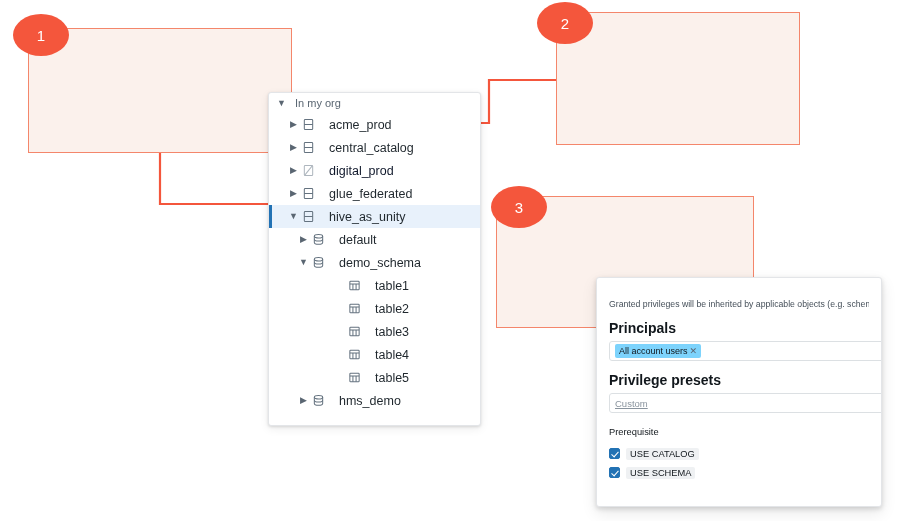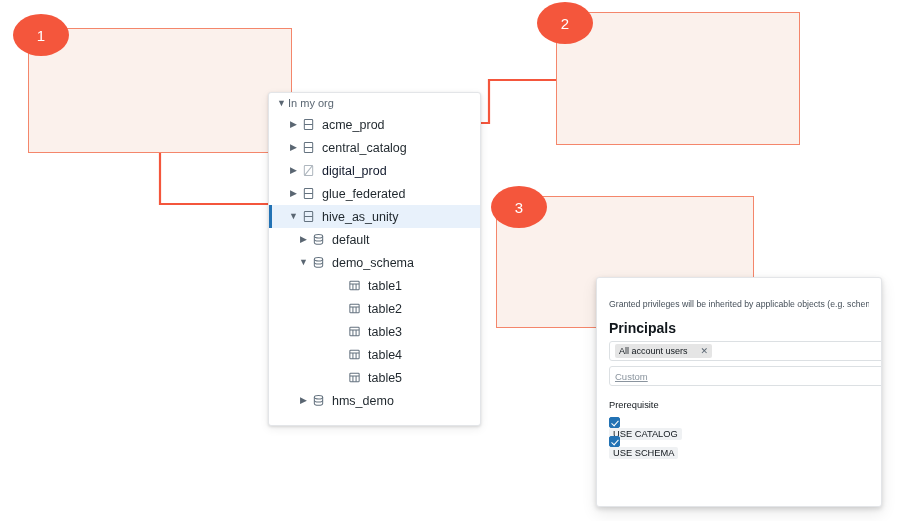--- a/index.html
+++ b/index.html
@@ -112,21 +112,21 @@
   .chev.down { color: #5A6672; }
   .tree-icon {
     flex: 0 0 16px;
     width: 16px;
     height: 16px;
     display: flex;
     align-items: center;
     justify-content: center;
     margin-right: 6px;
   }
-  .tree-label { white-space: nowrap; }
+  .tree-label { white-space: nowrap; margin-left: 7px; }
 
   
   .ind0 { padding-left: 6px; }
   .ind1 { padding-left: 18px; }
   .ind2 { padding-left: 28px; }
   .ind3 { padding-left: 64px; }
 
   
   #grant-dialog {
     position: absolute;
@@ -166,48 +166,47 @@
     height: 20px;
     border: 1px solid #DCE0E3;
     border-radius: 3px;
     display: flex;
     align-items: center;
     padding: 0 5px;
     box-sizing: border-box;
     width: 286px;
   }
   .chip {
-    background: #e5e5e5;
+    background: #7dd3fc;
     border-radius: 2px;
     font-size: 9px;
     color: #11171C;
     padding: 2px 4px;
     display: flex;
     align-items: center;
-    gap: 13px;
+    gap: 2px;
   }
   .chip-x { color: #5A6672; font-size: 9px; cursor: pointer; }
   .gd-placeholder { font-size: 9.5px; color: #8A949E; text-decoration: underline; }
   .gd-cols {
     margin-top: 14px;
     display: flex;
   }
   .gd-col { width: 134px; }
   .gd-colhdr {
     font-size: 9.3px;
     font-weight: normal;
     color: #11171C;
     margin-bottom: 7px;
   }
   .gd-check {
     display: flex;
-    align-items: flex-start;
-    gap: 0;
+    align-items: center;
+    gap: 6px;
     height: 19px;
-    flex-direction: column;
   }
   .cbox {
     width: 11px; height: 11px;
     border-radius: 2px;
     border: 1px solid #C3C9CE;
     box-sizing: border-box;
     background: #fff;
     flex: 0 0 11px;
     position: relative;
   }
@@ -417,20 +416,21 @@
     <div class="gd-desc">Granted privileges will be inherited by applicable objects (e.g. schema</div>
 
     <div class="gd-lbl">Principals</div>
     <div class="gd-field">
       <span class="chip">
         <span>All account users</span>
         <span class="chip-x">✕</span>
       </span>
     </div>
 
+    <div class="gd-lbl">Privilege presets</div>
     <div class="gd-field">
       <span class="gd-placeholder">Custom</span>
     </div>
 
     <div class="gd-cols" id="gd-cols">
         <div class="gd-col">
           <div class="gd-colhdr">Prerequisite</div>
           <div class="gd-check">
             <span class="cbox on"></span>
             <span class="cb-label">USE CATALOG</span>

